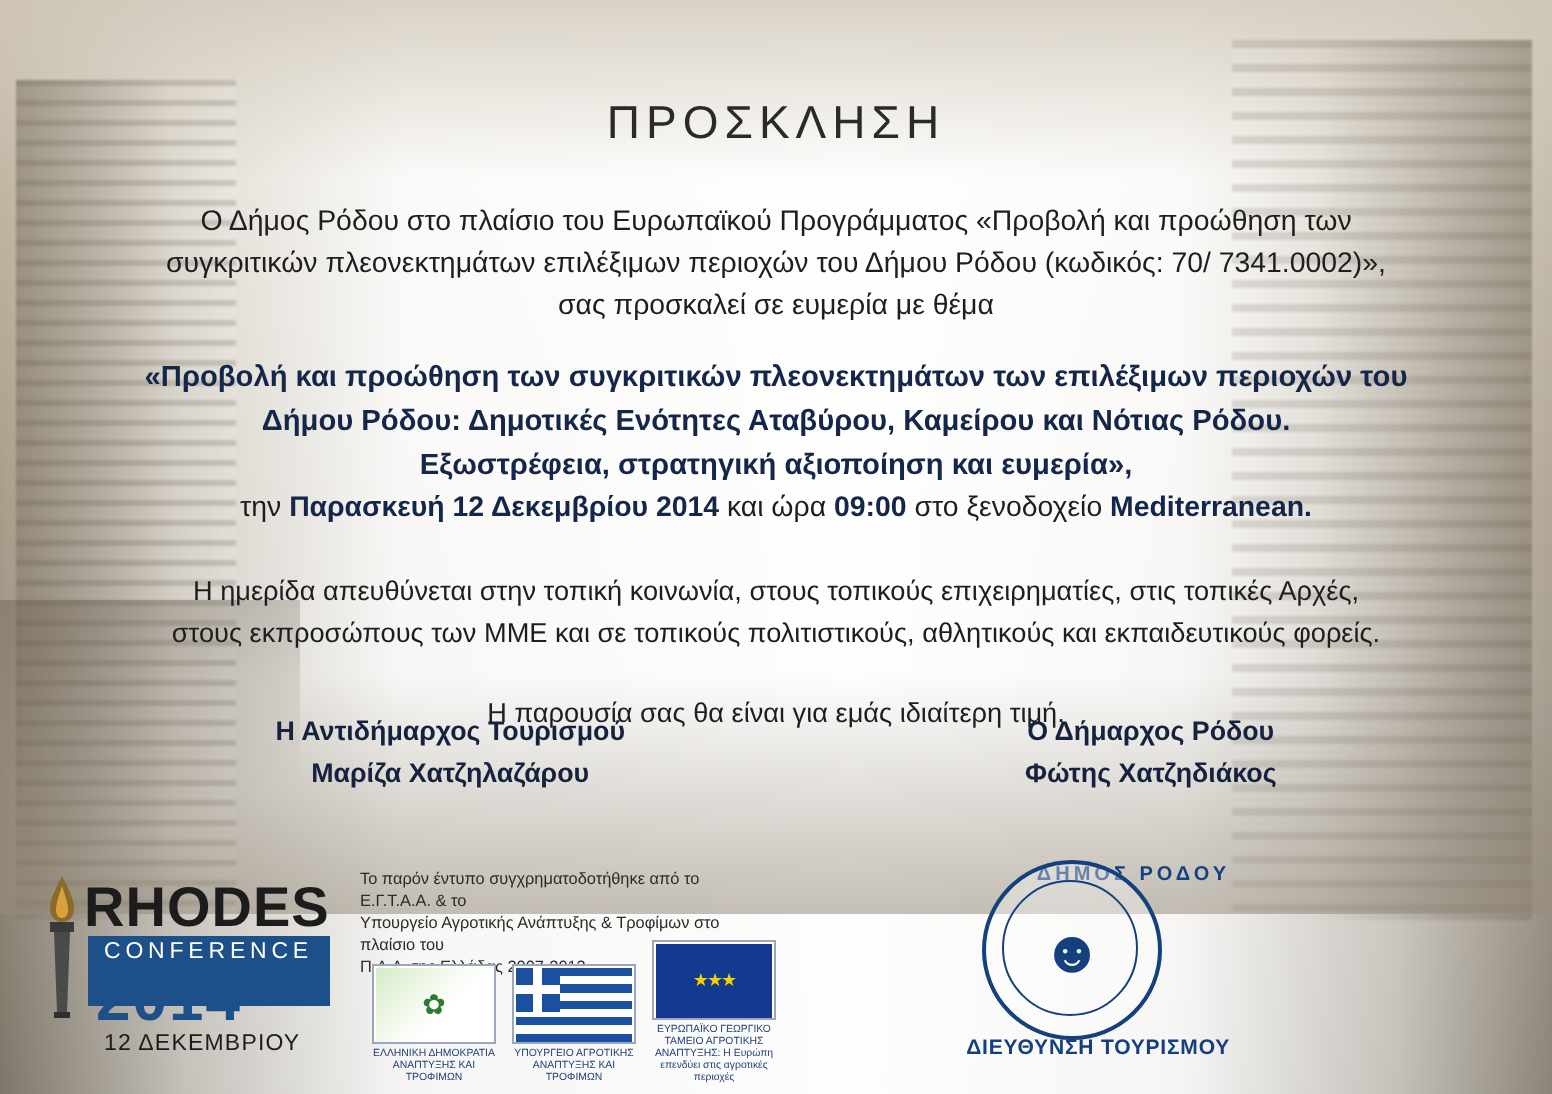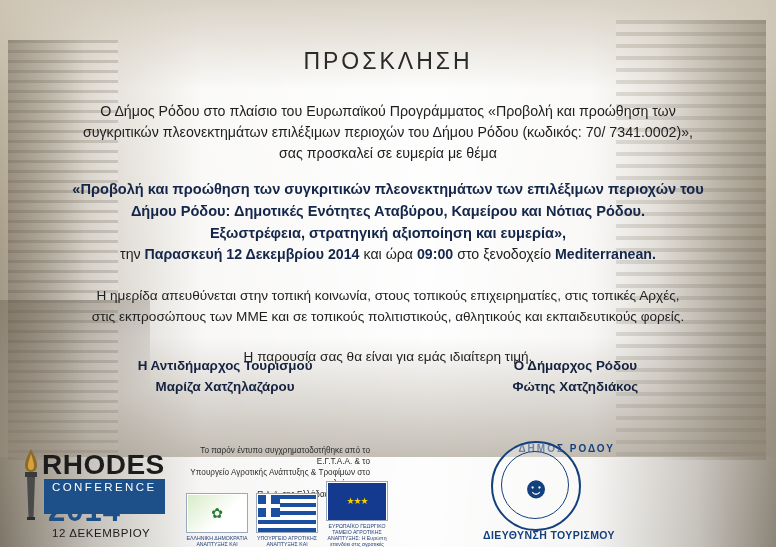--- a/index.html
+++ b/index.html
@@ -120,21 +120,21 @@
     line-height: 21px;
     color: #15223f;
     font-weight: bold;
     text-align: center;
   }
 
   
   .footer {
     position: absolute;
     z-index: 4;
-    left: 0; bottom: 0;
+    left: 0; bottom: 11px;
     width: 629px;
     height: 110px;
   }
   .rhodes-logo {
     position: absolute;
     left: 8px;
     bottom: 4px;
     width: 168px;
     height: 100px;
   }
@@ -177,21 +177,21 @@
   }
 
   .disclaimer {
     position: absolute;
     left: 180px;
     top: 8px;
     width: 190px;
     font-size: 8.2px;
     line-height: 11px;
     color: #2b2b2b;
-    text-align: right;
+    text-align: left;
   }
 
   .eu-logos {
     position: absolute;
     left: 186px;
     top: 44px;
     display: flex;
     align-items: flex-end;
     gap: 8px;
   }
@@ -332,21 +332,21 @@
     </div>
 
     <div class="subject-line">
       <span>την </span><span class="nb">Παρασκευή 12 Δεκεμβρίου 2014</span><span> και ώρα </span><span class="nb">09:00</span><span> στο ξενοδοχείο </span><span class="nb">Mediterranean.</span>
     </div>
 
     <div class="block-gap-lg"></div>
 
     <div class="audience">
       <div>Η ημερίδα απευθύνεται στην τοπική κοινωνία, στους τοπικούς επιχειρηματίες, στις τοπικές Αρχές,</div>
-      <div>στις εκπροσώπους των ΜΜΕ και σε τοπικούς πολιτιστικούς, αθλητικούς και εκπαιδευτικούς φορείς.</div>
+      <div>στους εκπροσώπους των ΜΜΕ και σε τοπικούς πολιτιστικούς, αθλητικούς και εκπαιδευτικούς φορείς.</div>
     </div>
 
     <div class="honor">Η παρουσία σας θα είναι για εμάς ιδιαίτερη τιμή.</div>
   </div>
 
   <div class="signatures">
     <div>
       <div>Η Αντιδήμαρχος Τουρισμού</div>
       <div>Μαρίζα Χατζηλαζάρου</div>
     </div>

